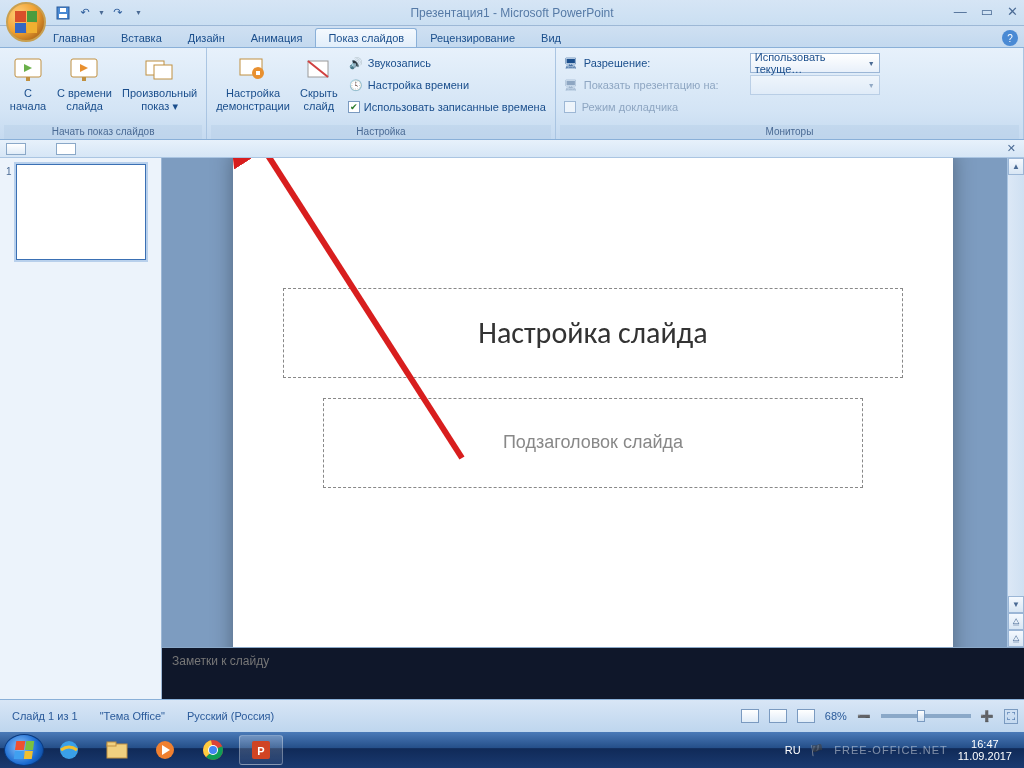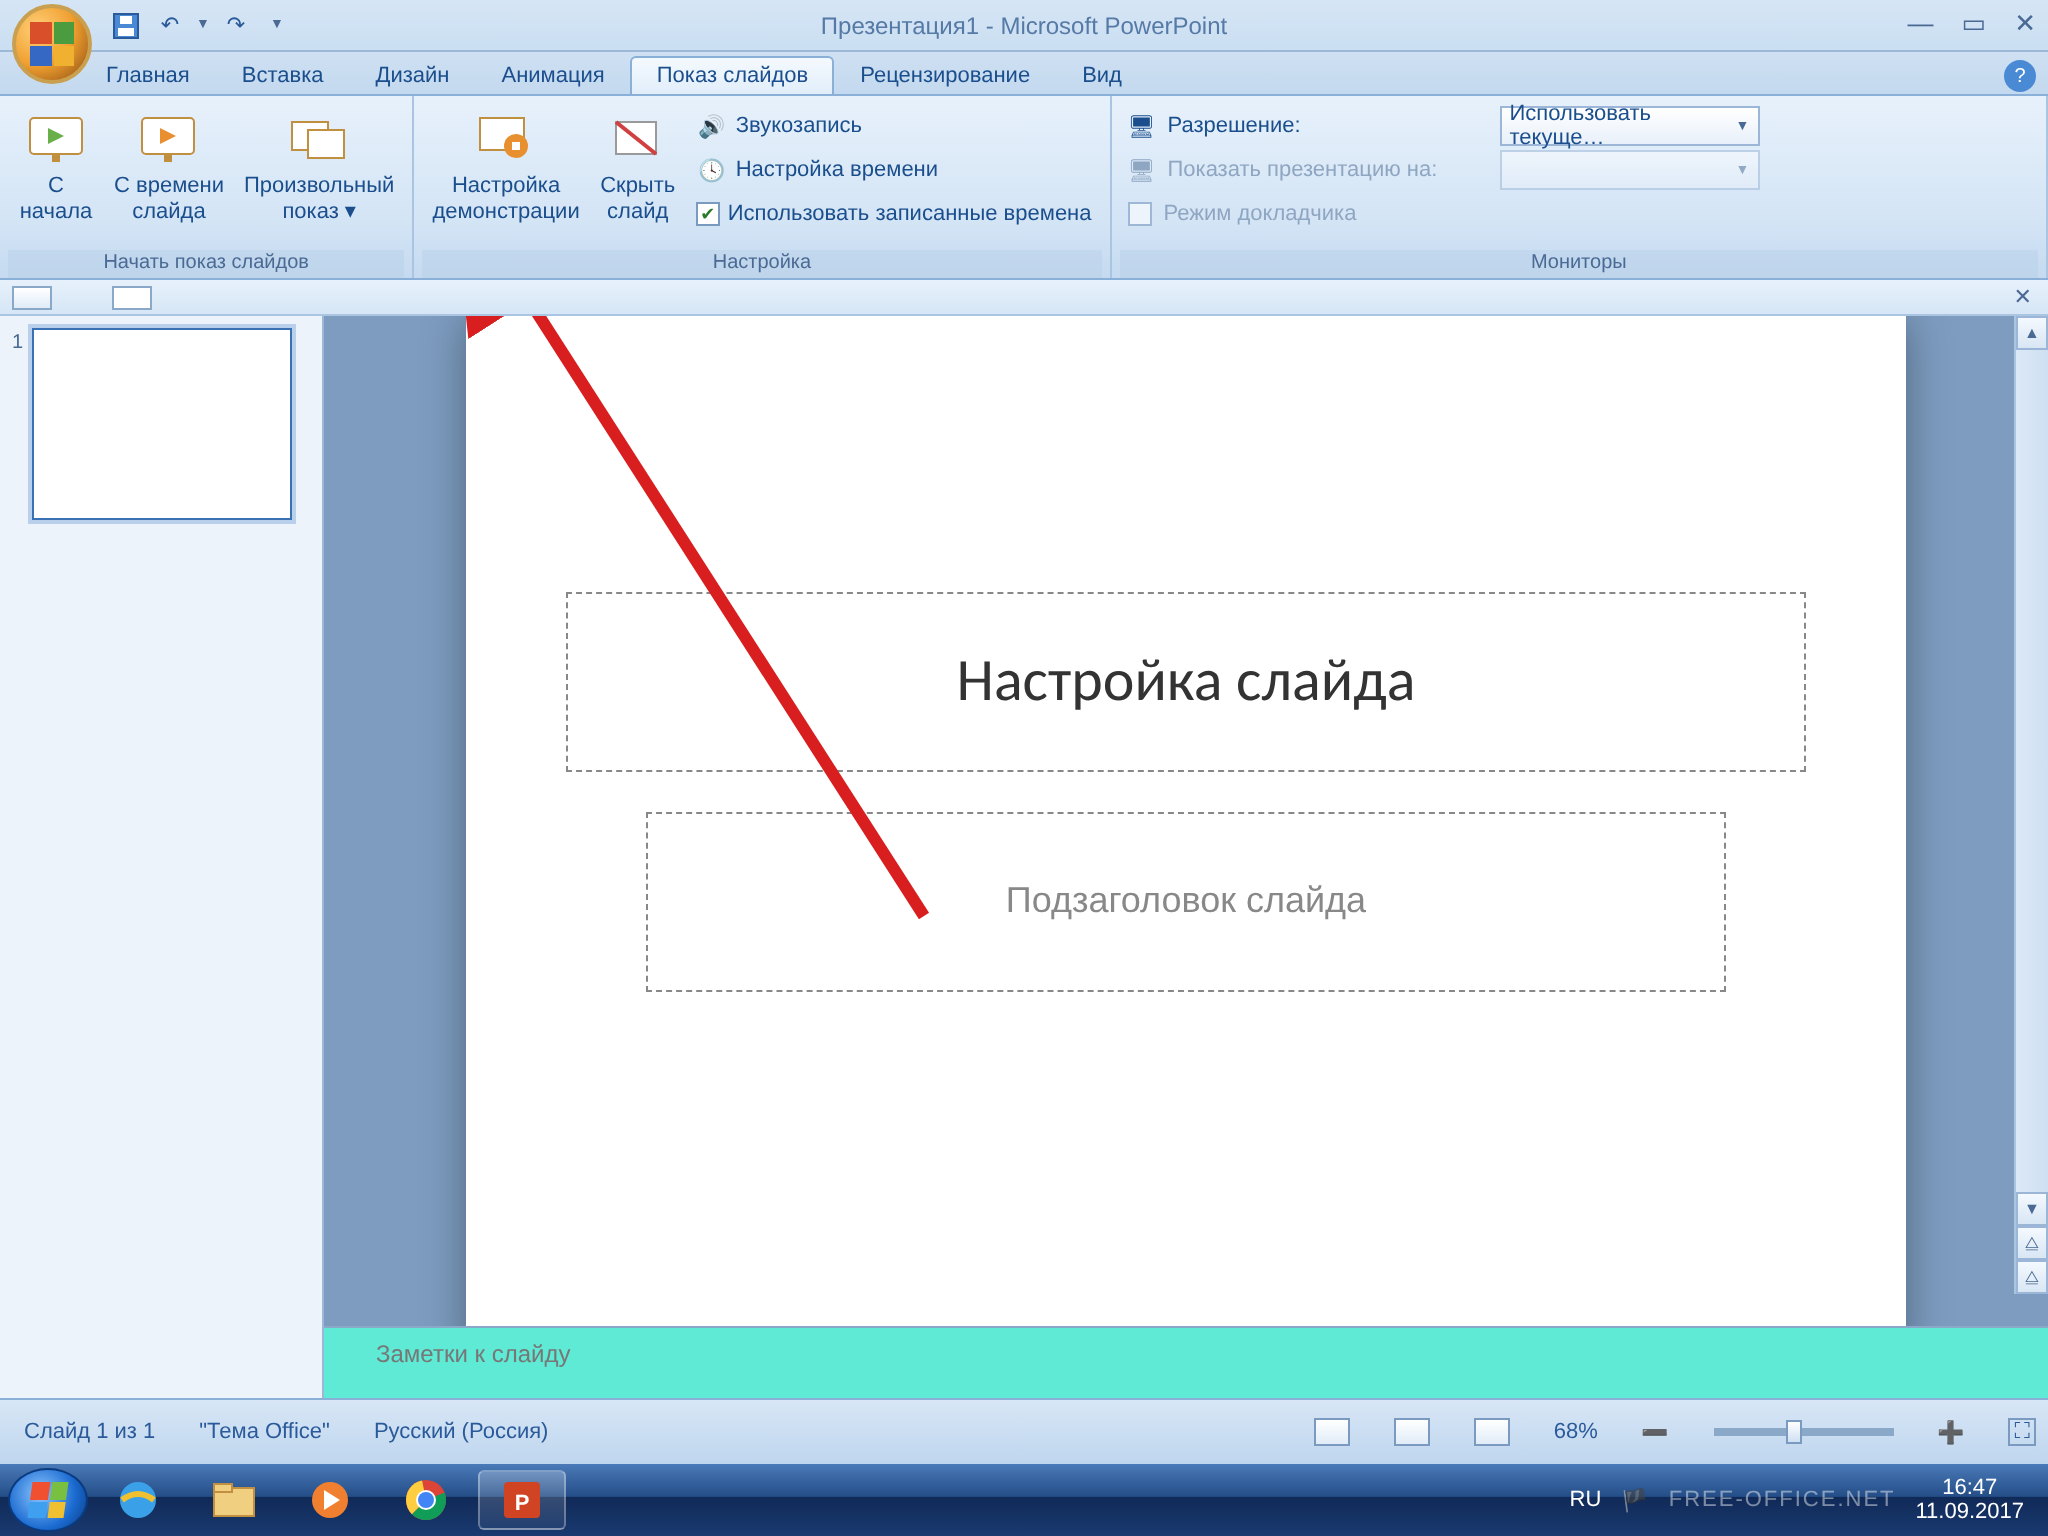--- a/index.html
+++ b/index.html
@@ -43,28 +43,28 @@
 .thumb-num{color:#4a6a94;font-size:10px;padding-top:2px}
 .thumb{width:130px;height:96px;background:#fff;border:1px solid #3a70b4;box-shadow:0 0 0 2px #b8d0ec}
 .editor{flex:1;background:#7d9cc0;display:flex;flex-direction:column;position:relative}
 .canvas-area{flex:1;display:flex;align-items:center;justify-content:center;overflow:hidden;position:relative}
 .slide{width:720px;height:520px;background:#fff;box-shadow:0 4px 20px rgba(0,0,0,.35);position:relative;margin-top:10px}
 .ph{position:absolute;border:1px dashed #888;display:flex;align-items:center;justify-content:center}
 .ph-title{left:50px;top:140px;width:620px;height:90px}
 .ph-title span{font-size:30px;color:#333;font-family:Calibri,sans-serif}
 .ph-sub{left:90px;top:250px;width:540px;height:90px}
 .ph-sub span{font-size:18px;color:#888;font-family:Liberation Sans, sans-serif}
-.notes{height:36px;background:#5eead4;border-top:1px solid #8aa8c8;padding:6px 26px;color:#777;font-size:12px}
+.notes{height:52px;background:#0f172a;border-top:1px solid #8aa8c8;padding:6px 10px;color:#777;font-size:12px}
 .vscroll{position:absolute;right:0;top:0;bottom:52px;width:17px;background:linear-gradient(90deg,#dce8f6,#cfe0f2);border-left:1px solid #aac5e2}
 .vscroll .arrow{height:17px;border:1px solid #9bb6d6;background:linear-gradient(#f4f9ff,#d8e6f4);display:flex;align-items:center;justify-content:center;color:#4a6a94;font-size:8px}
 .vscroll .track{position:absolute;top:17px;bottom:51px;left:0;right:0}
 .vscroll .btm{position:absolute;bottom:0;left:0;right:0}
 .statusbar{height:22px;background:linear-gradient(#d8e6f6,#bed6ee);border-top:1px solid #8ab0d8;display:flex;align-items:center;padding:16px 6px;color:#2a5a9a;gap:10px}
 .statusbar .seg{border:1px solid transparent;padding:1px 5px;cursor:default}
-.views{margin-left:auto;display:flex;align-items:center;gap:22px}
+.views{margin-left:auto;display:flex;align-items:center;gap:10px}
 .view-btn{width:18px;height:14px;border:1px solid #7a9ac0;background:linear-gradient(#fff,#e0ecf8);cursor:pointer}
 .zoom-track{width:90px;height:4px;background:#8aa8c8;position:relative}
 .zoom-thumb{position:absolute;left:36px;top:-4px;width:8px;height:12px;background:linear-gradient(#fff,#cfe0f2);border:1px solid #7a9ac0}
 .taskbar{height:36px;background:linear-gradient(#4a7ab8 0%,#244e88 45%,#102a58 46%,#1a3a70 100%);display:flex;align-items:center;padding:0 4px;gap:2px}
 .start-btn{width:40px;height:32px;border-radius:50%;background:radial-gradient(circle at 40% 40%,#8ec7ff,#1a6ad0 60%,#0a3a80);display:flex;align-items:center;justify-content:center;border:1px solid #0a3a80}
 .start-flag{width:18px;height:18px;display:grid;grid-template-columns:1fr 1fr;grid-template-rows:1fr 1fr;gap:1px;transform:skewX(-8deg)}
 .start-flag span:nth-child(1){background:#f05030}
 .start-flag span:nth-child(2){background:#7ac040}
 .start-flag span:nth-child(3){background:#40a0f0}
 .start-flag span:nth-child(4){background:#f0c030}

